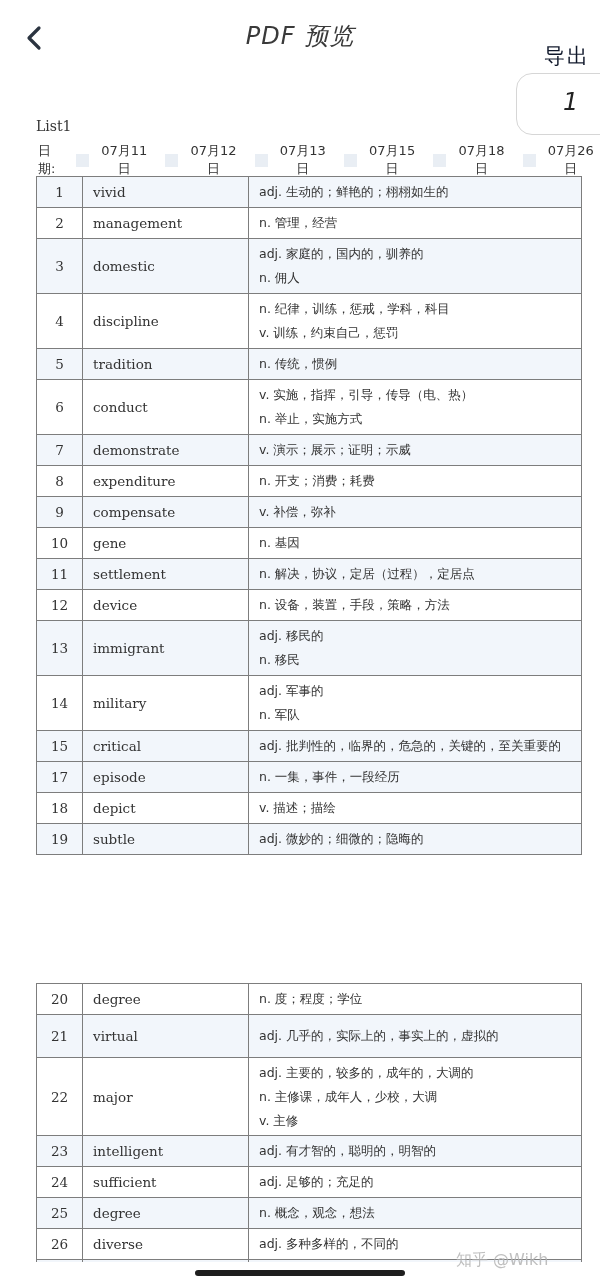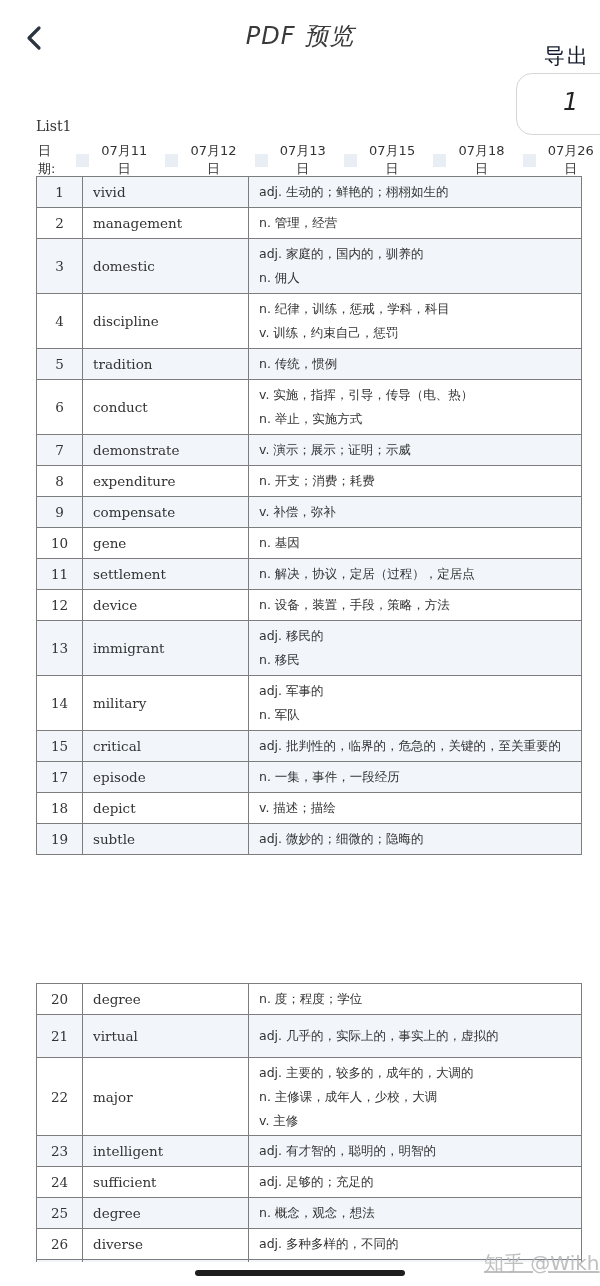--- a/index.html
+++ b/index.html
@@ -25,21 +25,21 @@
   table.words { position: absolute; left: 36px; width: 546px; border-collapse: collapse; font-size: 13.5px; color: #333; }
   table.words td { border: 1px solid #7d7d7d; vertical-align: middle; }
   table.words tr.odd td { background: #f2f6fb; }
   td.num { width: 46px; text-align: center; }
   td.word { width: 166px; padding-left: 10px; }
   td.def { padding-left: 10px; font-family: "DejaVu Sans", sans-serif; font-size: 12.5px; }
   td.def div { line-height: 24px; }
   #t1 { top: 176px; }
   #t2 { top: 983px; }
 
-  .watermark { position: absolute; left: 484px; top: 1250px; font-family: "DejaVu Sans", sans-serif; font-size: 20px; color: rgba(180,180,180,0.85); text-decoration: underline; }
+  .watermark { position: absolute; left: 456px; top: 1250px; font-family: "DejaVu Sans", sans-serif; font-size: 16px; color: rgba(180,180,180,0.85); }
   .home-bar { position: absolute; left: 195px; top: 1270px; width: 210px; height: 6px; border-radius: 3px; background: #1e1e1e; }
   .clip { position: absolute; left: 0; top: 1262px; width: 600px; height: 24px; background: #fff; }
 </style>
 </head>
 <body>
 
 <div class="nav">
   <div class="back">
     <svg viewBox="0 0 26 32">
         <polyline points="17,6 7,16 17,26" fill="none" stroke="#2b3440" stroke-width="3.2" stroke-linecap="round" stroke-linejoin="round"></polyline>

